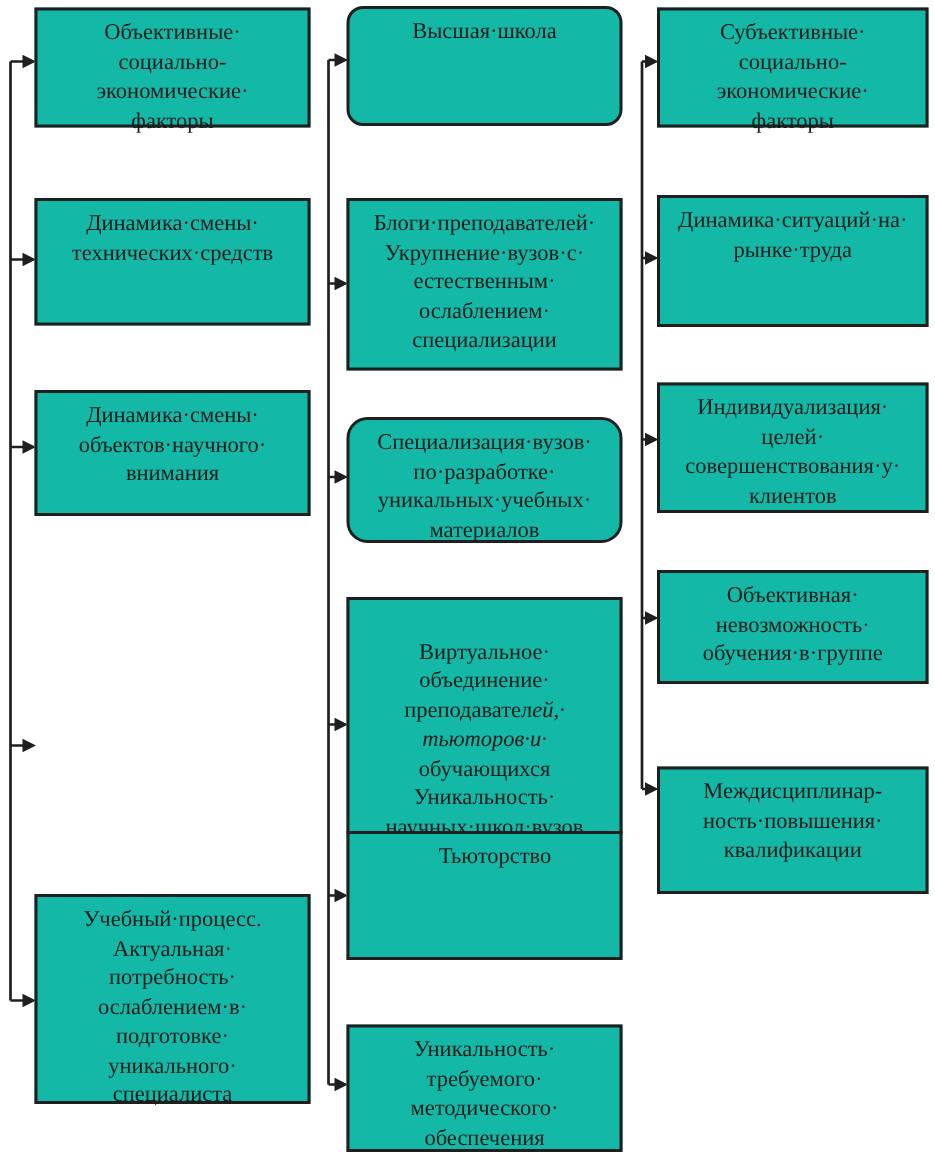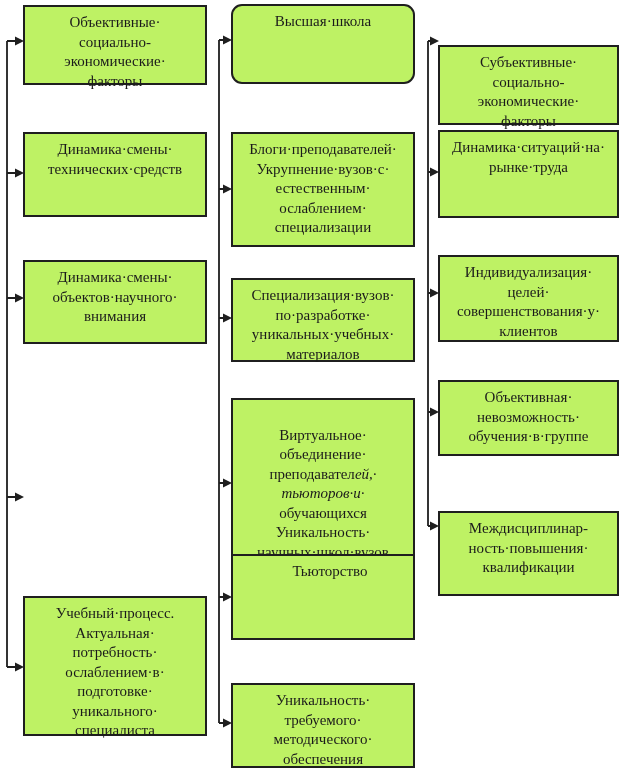--- a/index.html
+++ b/index.html
@@ -15,49 +15,49 @@
   #connectors {
     position: absolute;
     left: 0; top: 0;
     width: 623px; height: 774px;
     pointer-events: none;
   }
   .box {
     position: absolute;
     box-sizing: border-box;
     border: 2px solid #1f1f1f;
-    background: #bef264;
+    background: #14b8a6;
     text-align: center;
     font-size: 15px;
     line-height: 19.5px;
     padding: 6px 3px 0 3px;
     white-space: pre-line;
   }
   .italic { font-style: italic; }
 
   
   .cL { left: 23px; width: 184px; }
   .pL1 { top: 5px;   height: 80px;  }
   .pL2 { top: 132px; height: 85px;  }
   .pL3 { top: 260px; height: 84px;  }
   .pL4 { top: 395px; height: 203px; }
   .pL5 { top: 596px; height: 140px; }
 
   
   .cM { left: 231px; width: 184px; }
   .pM1 { top: 4px;   height: 80px; border-radius: 11px;  }
   .pM2 { top: 132px; height: 115px; }
-  .pM3 { top: 278px; height: 84px;  }
+  .pM3 { top: 278px; height: 84px; border-radius: 14px;  }
   .pM4 { top: 398px; height: 158px; }
   .pM5 { top: 554px; height: 86px; padding-left: 17px;  }
   .pM6 { top: 683px; height: 85px;  }
 
   
   .cR { left: 438px; width: 181px; }
-  .pR1 { top: 5px;   height: 80px; margin-top: 40px; }
+  .pR1 { top: 5px;   height: 80px; }
   .pR2 { top: 130px; height: 88px; }
   .pR3 { top: 255px; height: 87px; }
   .pR4 { top: 380px; height: 76px; }
   .pR5 { top: 488px; height: 85px; margin-top: 23px; }
 </style>
 </head>
 <body>
 
 <div id="canvas">
 

